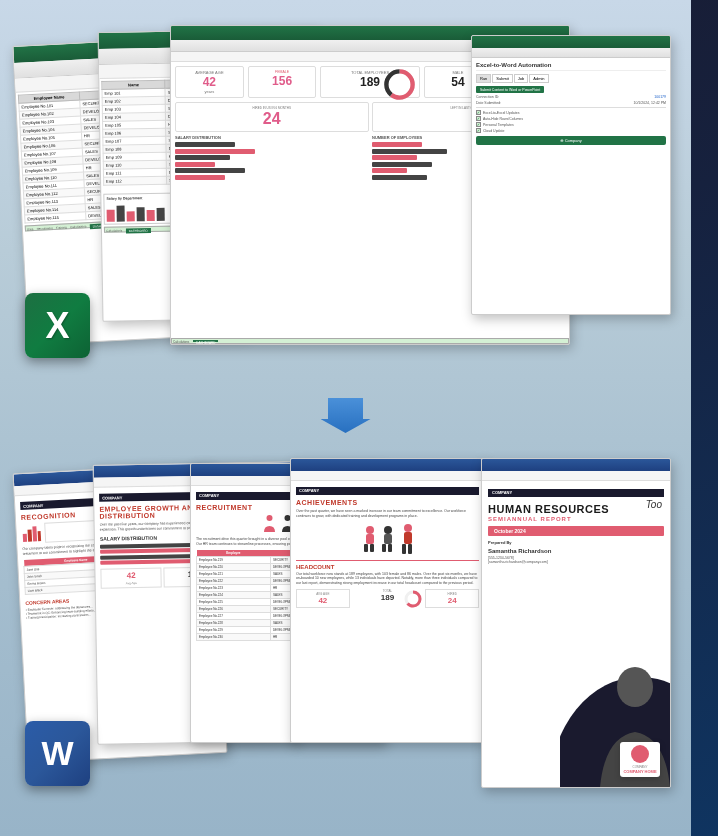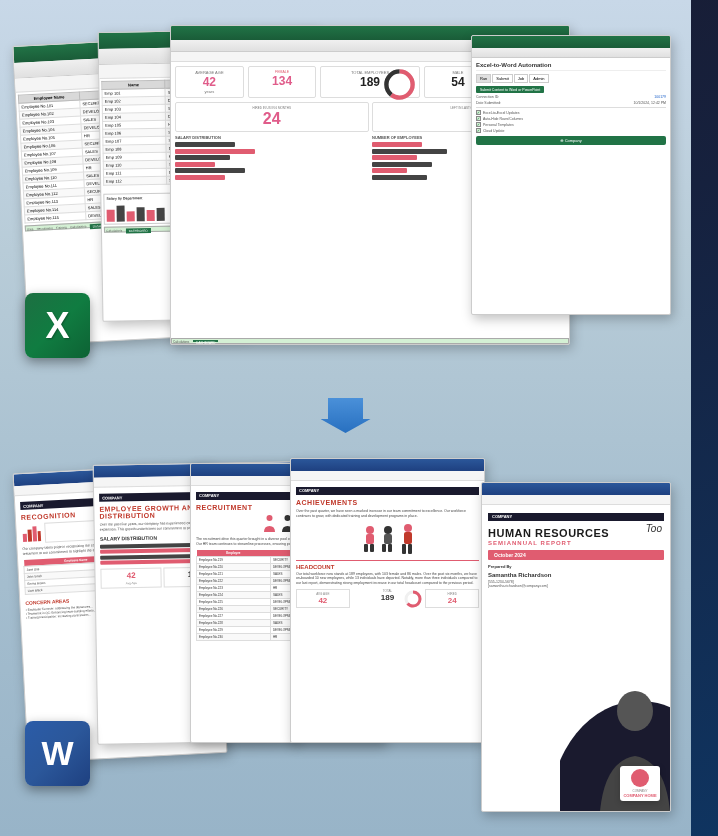--- a/index.html
+++ b/index.html
@@ -335,21 +335,20 @@
       top: 0px;
       z-index: 4;
     }
 
     .word-card-5 {
       width: 190px;
       height: 330px;
       right: 0px;
       top: 0px;
       z-index: 5;
-      margin-top: 24px;
     }
 
     .word-ribbon {
       height: 12px;
       background: linear-gradient(180deg, #2b579a 0%, #1e4080 100%);
       width: 100%;
     }
 
     .word-toolbar {
       height: 10px;
@@ -746,21 +745,21 @@
       <div class="dashboard-content">
 
         <div class="dash-stats">
           <div class="stat-box">
             <span class="stat-label">AVERAGE AGE</span>
             <span class="stat-number pink">42</span>
             <span class="stat-label">years</span>
           </div>
           <div class="stat-box">
             <span class="stat-label" style="color:#e05c70; font-size:3.5px;">FEMALE</span>
-            <span class="stat-number pink">134</span>
+            <span class="stat-number pink">156</span>
           </div>
           <div class="stat-box" style="flex:1.5; position:relative;">
             <span class="stat-label">TOTAL EMPLOYEES</span>
             <span class="stat-number dark">189</span>
 
             <svg class="donut-svg" viewBox="0 0 40 40" style="position:absolute; right:2px; top:0; width:35px; height:35px;">
               <circle cx="20" cy="20" r="15" fill="none" stroke="#f0f0f0" stroke-width="5"></circle>
               <circle cx="20" cy="20" r="15" fill="none" stroke="#e05c70" stroke-width="5" stroke-dasharray="57 37" stroke-dashoffset="0" transform="rotate(-90 20 20)"></circle>
               <circle cx="20" cy="20" r="15" fill="none" stroke="#333" stroke-width="5" stroke-dasharray="37 57" stroke-dashoffset="-57" transform="rotate(-90 20 20)"></circle>
             </svg>

